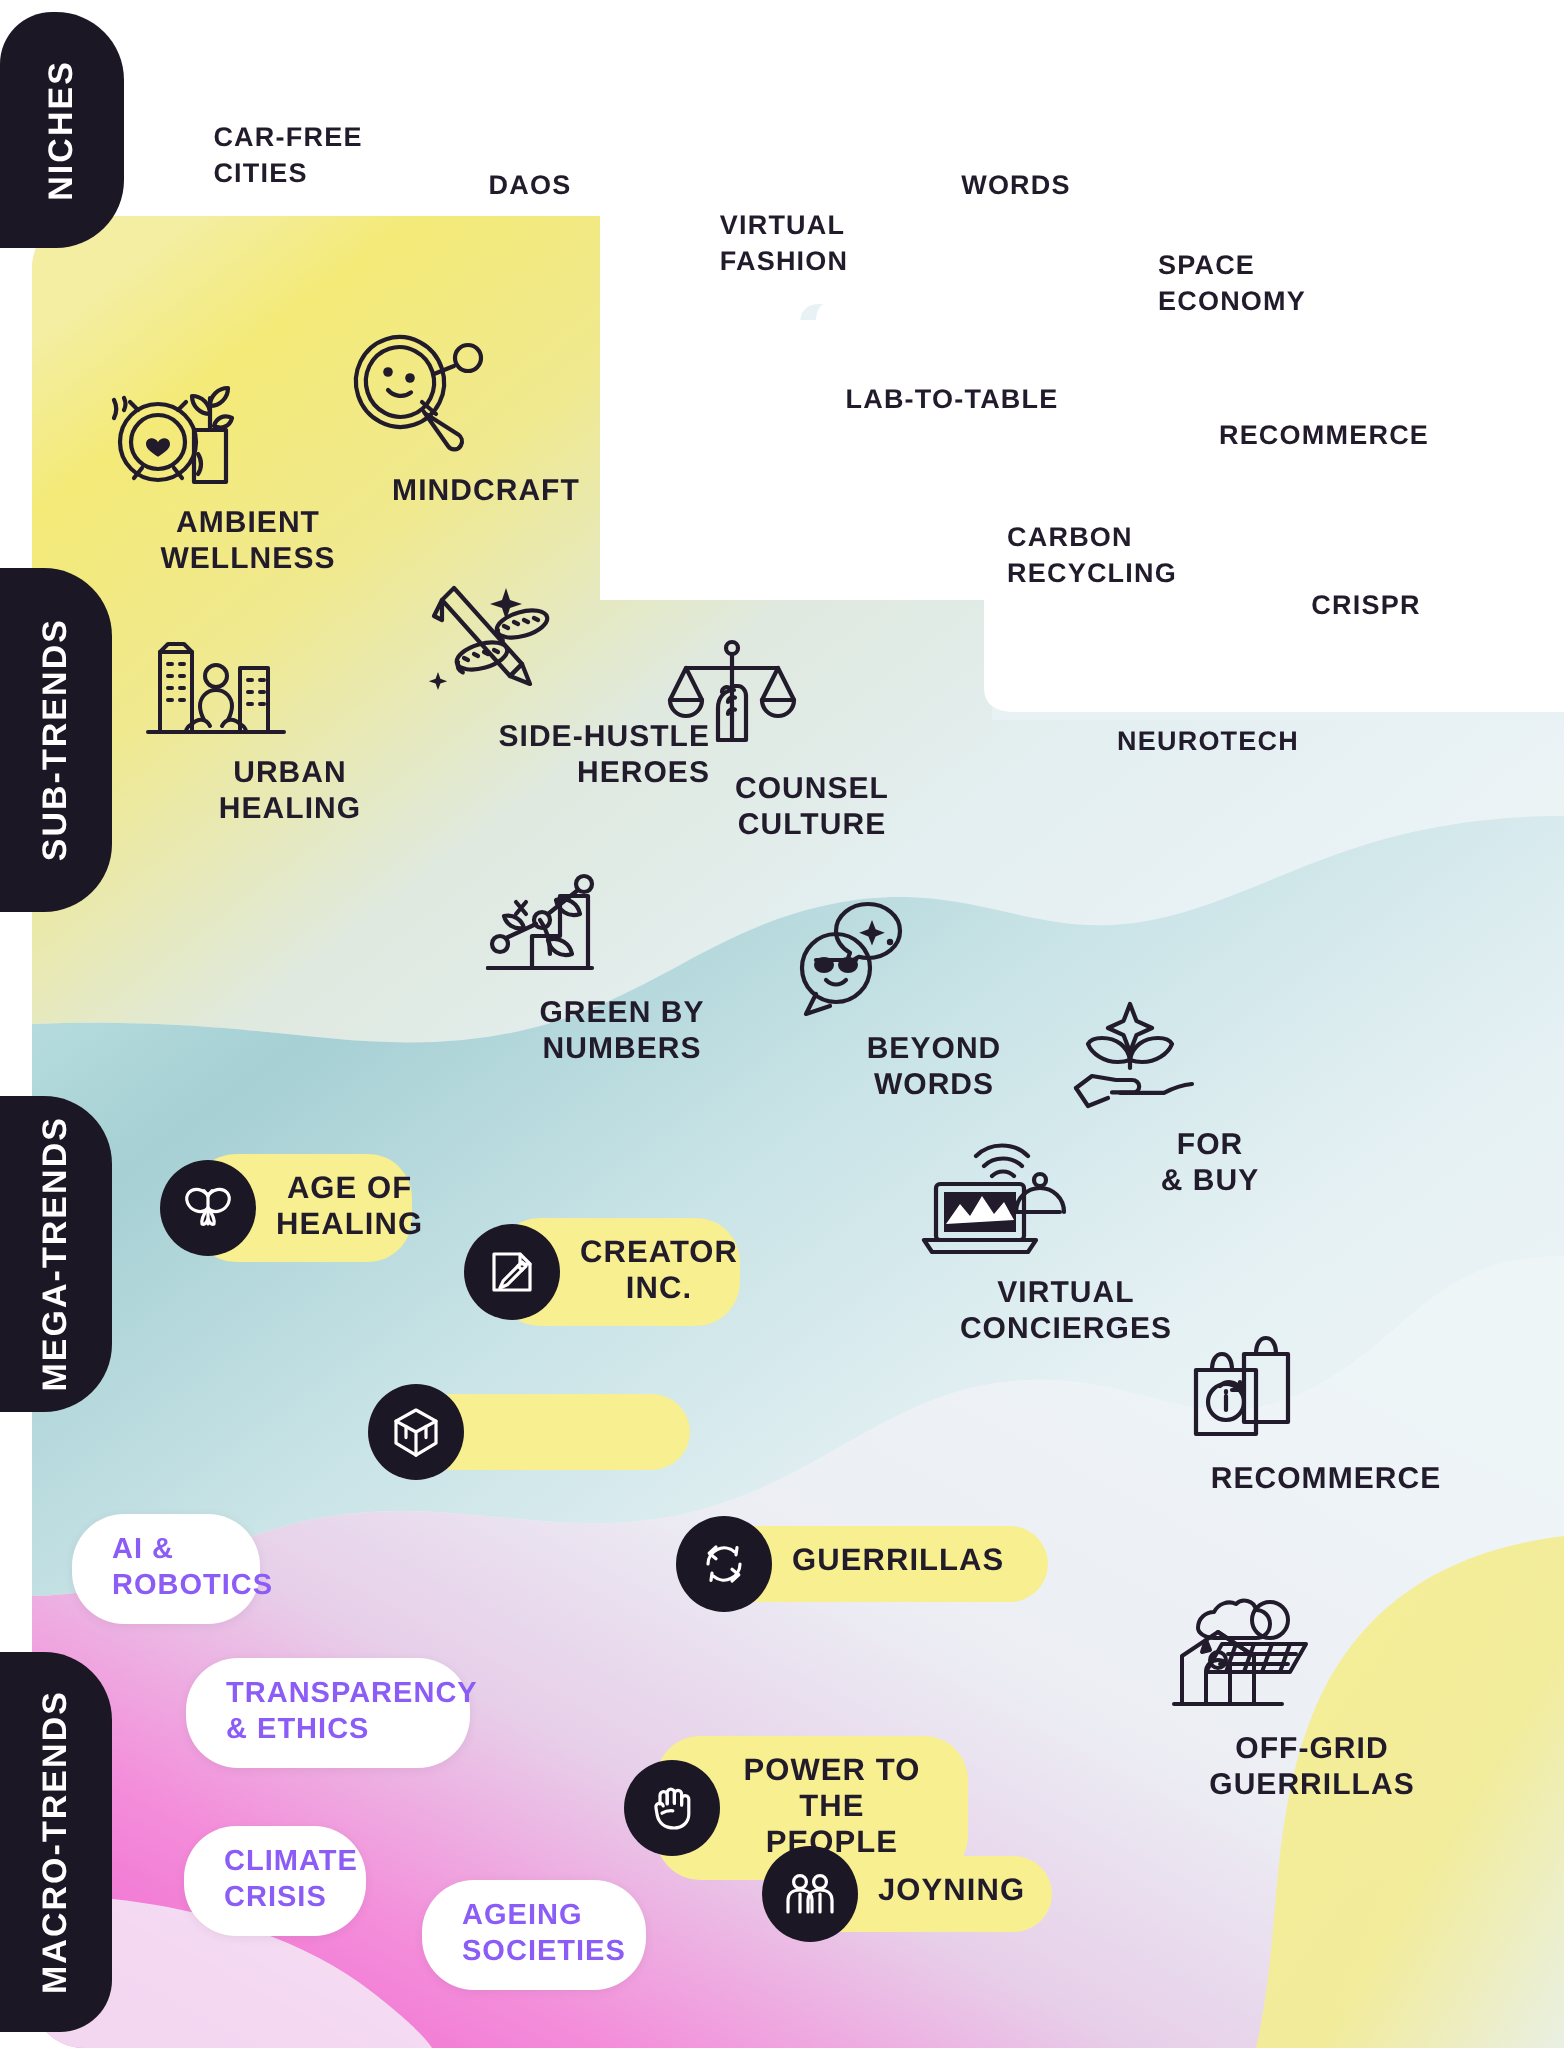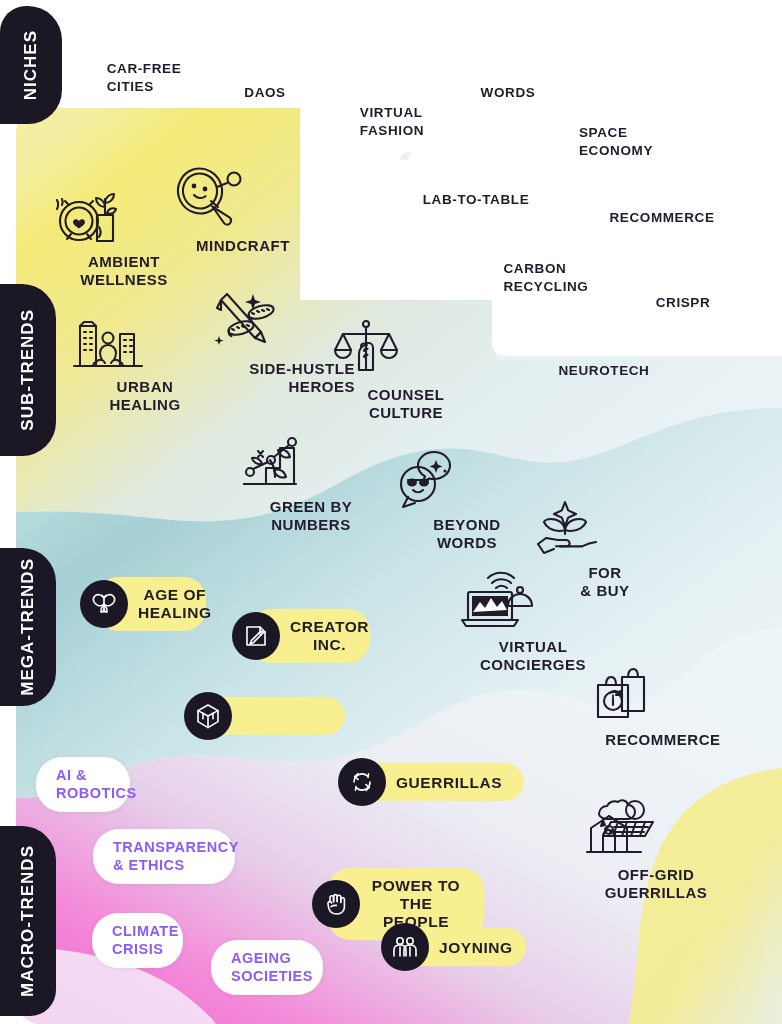--- a/index.html
+++ b/index.html
@@ -45,21 +45,21 @@
 
   
   .trend{position:absolute;width:150px;transform:translateX(-50%);text-align:center;}
   .trend .ico{display:block;margin:0 auto 6px;}
   .trend .cap{
     color:#211b2b;font-weight:bold;font-size:15px;letter-spacing:.035em;line-height:1.18;
   }
 
   
   .pill{
-    position:absolute;display:flex;align-items:flex-end;
+    position:absolute;display:flex;align-items:flex-start;
     background:#f7ef90;border-radius:22px;padding:9px 22px 9px 42px;
     min-height:38px;box-sizing:border-box;
   }
   .pill .disc{
     position:absolute;left:-16px;top:50%;transform:translateY(-50%);
     width:48px;height:48px;border-radius:50%;background:#1c1724;
     display:flex;align-items:center;justify-content:center;
   }
   .pill .plabel{
     color:#211b2b;font-weight:bold;font-size:15.5px;letter-spacing:.035em;

